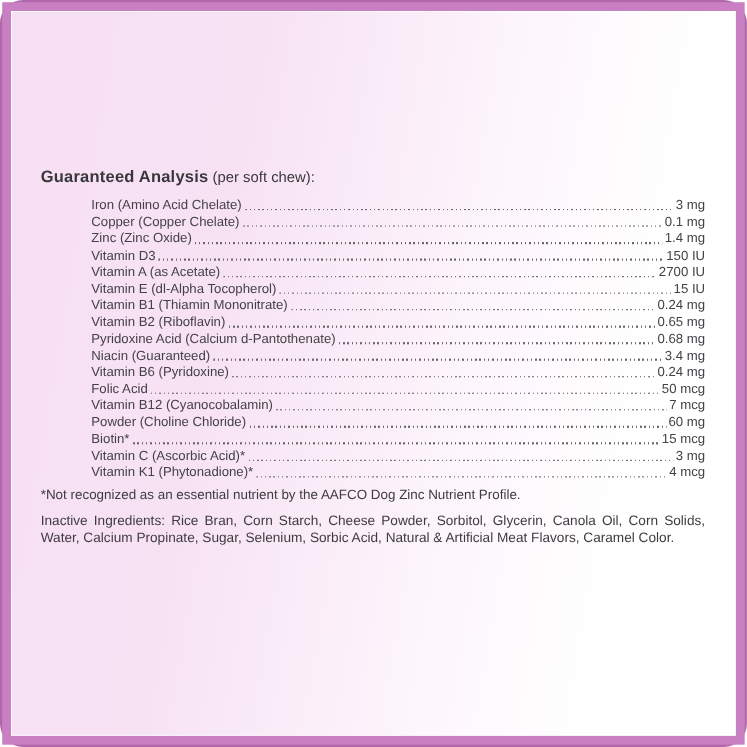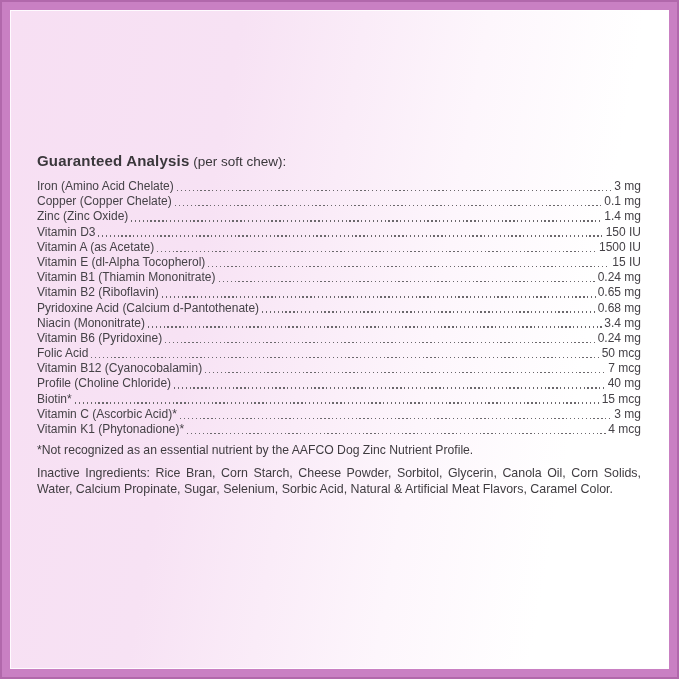--- a/index.html
+++ b/index.html
@@ -3,20 +3,21 @@
 <meta charset="utf-8">
 <style>
   html,body{margin:0;padding:0;background:#fff;}
   .page{
     position:relative;
     width:679px;height:679px;
     box-sizing:border-box;
     font-family:"Liberation Sans", sans-serif;
     background:#b168ab; 
     padding:2px;
+    border-radius:21px;
   }
   .frame{
     position:relative;
     width:100%;height:100%;
     box-sizing:border-box;
     border:8px solid #c980c3;
     background:linear-gradient(100deg,#f7dff3 0%,#f7e2f4 30%,#fdf6fc 62%,#ffffff 82%);
     box-shadow:inset 0 0 0 1px rgba(255,255,255,.85);
   }
   .content{
@@ -39,20 +40,21 @@
   .title-rest{
     font-size:13.5px;
   }
   .rows{display:block;}
   .row{
     display:flex;
     align-items:baseline;
     height:15.2px;
     font-size:12px;
     color:#454247;
+    margin-left:46px;
   }
   .nname{white-space:nowrap;}
   .leader{
     flex:1;
     height:1.4px;
     align-self:flex-end;
     margin:0 2px 3px 3px;
     background-image:repeating-linear-gradient(to right,#6a676b 0 1.3px,transparent 1.3px 3.9px);
   }
   .nval{white-space:nowrap;}
@@ -103,21 +105,21 @@
 
   <div class="row">
     <span class="nname">Vitamin D3</span>
     <span class="leader"></span>
     <span class="nval">150 IU</span>
   </div>
 
   <div class="row">
     <span class="nname">Vitamin A (as Acetate)</span>
     <span class="leader"></span>
-    <span class="nval">1500 IU</span>
+    <span class="nval">2700 IU</span>
   </div>
 
   <div class="row">
     <span class="nname">Vitamin E (dl-Alpha Tocopherol)</span>
     <span class="leader"></span>
     <span class="nval">15 IU</span>
   </div>
 
   <div class="row">
     <span class="nname">Vitamin B1 (Thiamin Mononitrate)</span>
@@ -131,21 +133,21 @@
     <span class="nval">0.65 mg</span>
   </div>
 
   <div class="row">
     <span class="nname">Pyridoxine Acid (Calcium d-Pantothenate)</span>
     <span class="leader"></span>
     <span class="nval">0.68 mg</span>
   </div>
 
   <div class="row">
-    <span class="nname">Niacin (Mononitrate)</span>
+    <span class="nname">Niacin (Guaranteed)</span>
     <span class="leader"></span>
     <span class="nval">3.4 mg</span>
   </div>
 
   <div class="row">
     <span class="nname">Vitamin B6 (Pyridoxine)</span>
     <span class="leader"></span>
     <span class="nval">0.24 mg</span>
   </div>
 
@@ -155,23 +157,23 @@
     <span class="nval">50 mcg</span>
   </div>
 
   <div class="row">
     <span class="nname">Vitamin B12 (Cyanocobalamin)</span>
     <span class="leader"></span>
     <span class="nval">7 mcg</span>
   </div>
 
   <div class="row">
-    <span class="nname">Profile (Choline Chloride)</span>
-    <span class="leader"></span>
-    <span class="nval">40 mg</span>
+    <span class="nname">Powder (Choline Chloride)</span>
+    <span class="leader"></span>
+    <span class="nval">60 mg</span>
   </div>
 
   <div class="row">
     <span class="nname">Biotin*</span>
     <span class="leader"></span>
     <span class="nval">15 mcg</span>
   </div>
 
   <div class="row">
     <span class="nname">Vitamin C (Ascorbic Acid)*</span>

